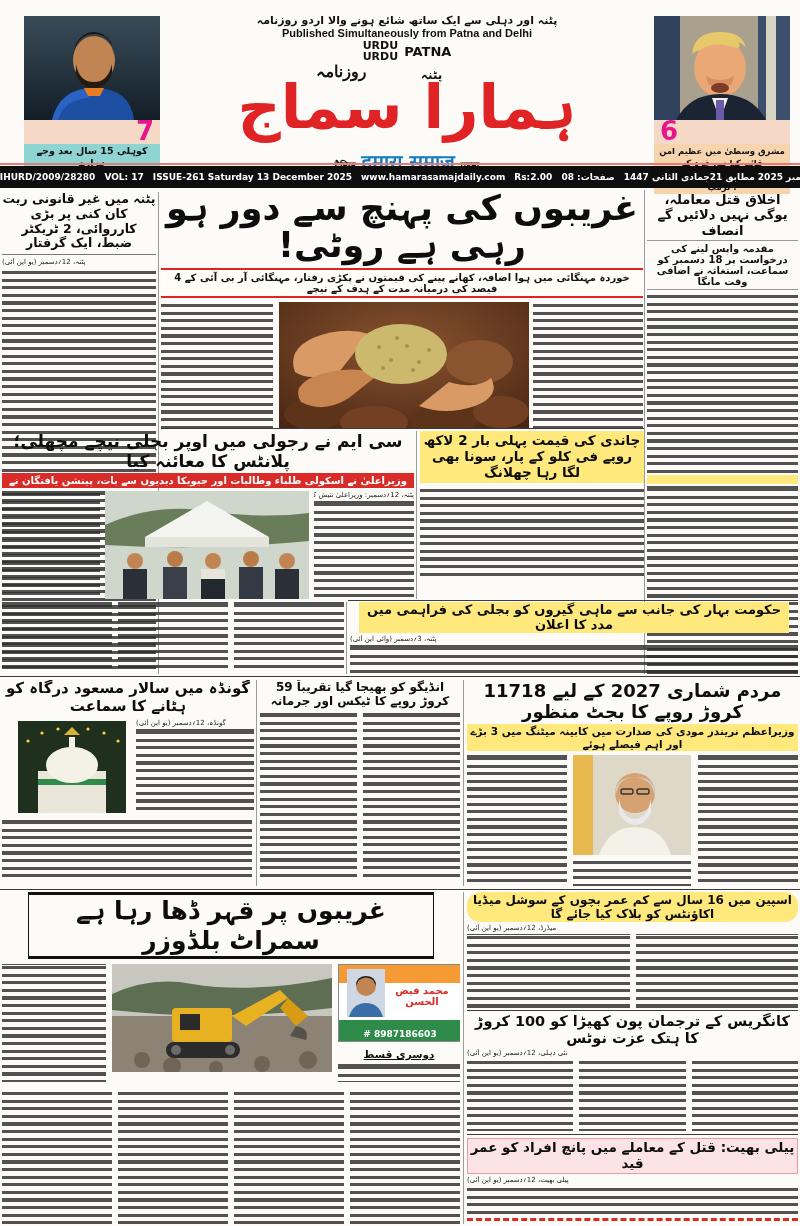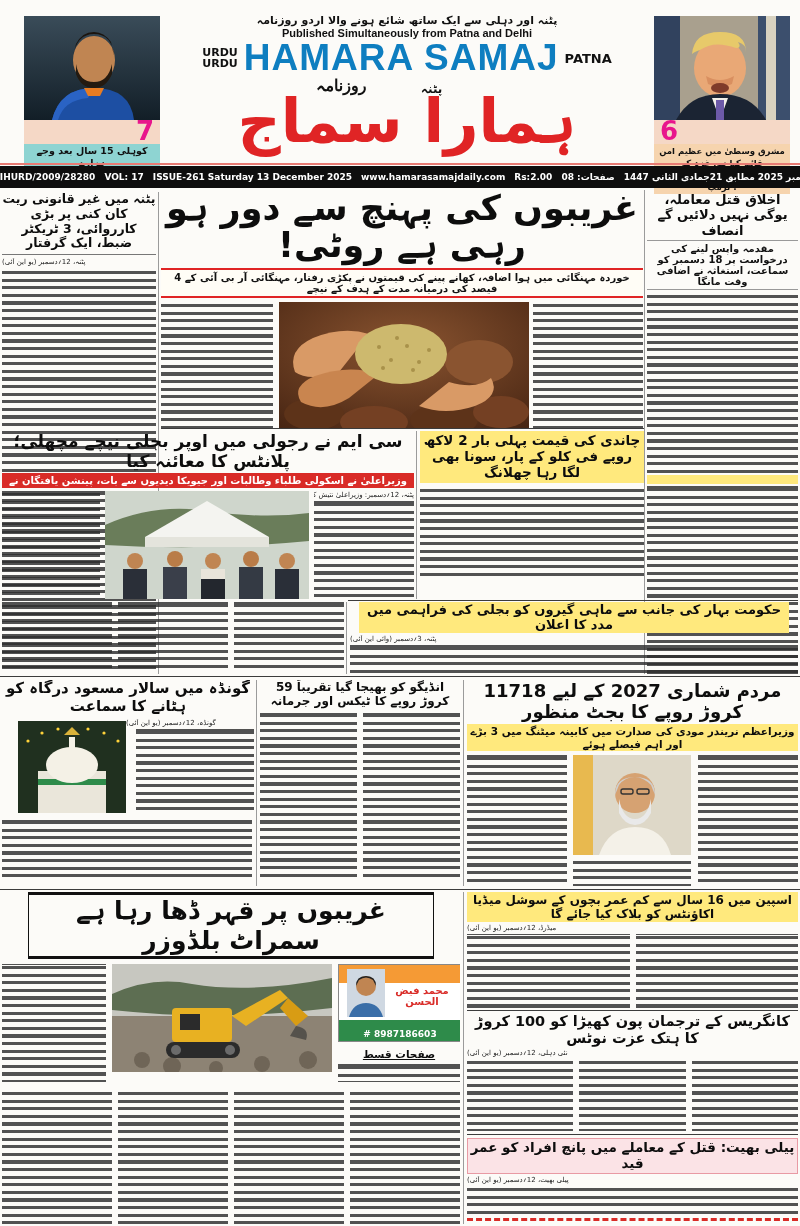--- a/index.html
+++ b/index.html
@@ -89,21 +89,20 @@
   </div>
 
   <div class="mast-center">
     <div class="urdu" style="font-size:11px;font-weight:bold;">پٹنہ اور دہلی سے ایک ساتھ شائع ہونے والا اردو روزنامہ</div>
     <div style="font-size:11px;font-weight:bold;font-family:'Liberation Sans',sans-serif;">Published Simultaneously from Patna and Delhi</div>
     <div style="display:flex;align-items:center;justify-content:center;gap:6px;margin-top:1px;">
       <div style="font-size:11px;font-weight:bold;line-height:11px;text-align:right;">
         <span>URDU</span><br>
         <span>URDU</span>
       </div>
-      <div class="title-en">HAMARA SAMAJ</div>
       <div style="font-size:13px;font-weight:bold;">PATNA</div>
     </div>
     <div style="position:relative;height:86px;">
       <div class="urdu abs" style="left:150px;top:0;font-size:16px;font-weight:bold;font-family:Liberation Serif, serif;">روزنامہ</div>
       <div class="urdu abs" style="left:255px;top:6px;font-size:12px;font-weight:bold;">پٹنہ</div>
       <div class="urdu title-red abs" style="left:0;right:0;top:14px;">ہمارا سماج</div>
     </div>
     <div style="font-weight:bold;color:#0e7ec0;">
       <span style="font-size:10px;color:#111;">दैनिक</span>
       <span style="font-size:20px;">हमारा समाज</span>
@@ -117,21 +116,21 @@
     <span>R.N.I NO. BIHURD/2009/28280</span>
     <span>VOL: 17</span>
     <span>ISSUE-261 Saturday 13 December 2025</span>
     <span>www.hamarasamajdaily.com</span>
     <span>Rs:2.00</span>
     <span class="urdu">صفحات: 08</span>
     <span class="urdu">ہفتہ 13؍دسمبر 2025 مطابق 21جمادی الثانی 1447</span>
   </div>
 
   <div class="story" style="left:2px;top:192px;width:154px;height:482px;">
-    <div class="hl urdu" style="font-size:12.5px;border-bottom:1px solid #777;padding-bottom:3px;">پٹنہ میں غیر قانونی ریت کان کنی پر بڑی کارروائی، 3 ٹریکٹر ضبط، ایک گرفتار</div>
+    <div class="hl urdu" style="font-size:12.5px;border-bottom:1px solid #777;padding-bottom:3px;">پٹنہ میں غیر قانونی ریت کان کنی پر بڑی کارروائی، 2 ٹریکٹر ضبط، ایک گرفتار</div>
     <div class="dateline" style="margin-top:3px;">پٹنہ، 12؍دسمبر (یو این آئی)</div>
     <div class="cols" style="height:418px;margin-top:2px;">
       <div class="fill"></div>
     </div>
   </div>
   <div class="vrule" style="left:158px;top:192px;height:482px;"></div>
 
   <div class="story" style="left:161px;top:190px;width:482px;height:238px;">
     <div class="hl urdu" style="font-size:35px;line-height:1.05;">غریبوں کی پہنچ سے دور ہو رہی ہے روٹی!</div>
     <div class="subline urdu" style="font-size:10px;border-top:2px solid #e02425;border-bottom:2px solid #e02425;padding:2px 1px;margin-top:4px;background:#fffdf6;">خوردہ مہنگائی میں ہوا اضافہ، کھانے پینے کی قیمتوں نے پکڑی رفتار، مہنگائی آر بی آئی کے 4 فیصد کی درمیانہ مدت کے ہدف کے نیچے</div>
@@ -237,21 +236,21 @@
     <div class="hl urdu yellow" style="font-size:13px;width:430px;margin:0 auto;">حکومت بہار کی جانب سے ماہی گیروں کو بجلی کی فراہمی میں مدد کا اعلان</div>
     <div class="dateline" style="margin-top:2px;">پٹنہ، 3؍دسمبر (وائی این آئی)</div>
     <div class="fill" style="height:40px;margin-top:1px;"></div>
   </div>
 
   <div class="hrule" style="left:0;top:676px;width:800px;"></div>
 
   <div class="story" style="left:2px;top:680px;width:252px;height:206px;">
     <div class="hl urdu" style="font-size:15px;">گونڈہ میں سالار مسعود درگاہ کو ہٹانے کا سماعت</div>
     <div style="position:relative;height:162px;margin-top:4px;">
-      <div class="dateline abs" style="right:10px;top:0;width:118px;">گونڈہ، 12؍دسمبر (یو این آئی)</div>
+      <div class="dateline abs" style="right:0;top:0;width:118px;">گونڈہ، 12؍دسمبر (یو این آئی)</div>
       <div class="fill abs" style="right:0;top:10px;width:118px;height:86px;"></div>
       <svg class="abs ph" style="left:16px;top:2px;" width="108" height="92" viewBox="0 0 108 92">
         <rect width="108" height="92" fill="#20301f"></rect>
         <rect x="20" y="50" width="68" height="42" fill="#eae6da"></rect>
         <rect x="20" y="58" width="68" height="6" fill="#2e8b4a"></rect>
         <ellipse cx="54" cy="44" rx="26" ry="18" fill="#f4f1e6"></ellipse>
         <rect x="51" y="16" width="6" height="14" fill="#f4f1e6"></rect>
         <path d="M54 6 l8 8 h-16 z" fill="#d9b23a"></path>
         <g fill="#ffd23a">
             <circle cx="10" cy="20" r="1.6"></circle>
@@ -326,34 +325,34 @@
       <div class="abs" style="left:336px;top:0;width:122px;height:76px;background:linear-gradient(#f59a35 0 24%, #ffffff 24% 72%, #2e8b4a 72%);border:1px solid #888;">
         <svg class="abs ph" style="left:8px;top:4px;" width="38" height="48" viewBox="0 0 38 48">
           <rect width="38" height="48" fill="#cfd8e2"></rect>
           <circle cx="19" cy="17" r="10" fill="#c08552"></circle>
           <path d="M9 17 q0-10 10-10 q10 0 10 10 l-3-6 q-7-5-14 0 z" fill="#222"></path>
           <path d="M2 48 q4-14 17-14 q13 0 17 14 z" fill="#3a6ea8"></path>
         </svg>
         <div class="urdu" style="position:absolute;left:48px;top:20px;width:70px;font-size:10px;font-weight:bold;color:#d92b27;text-align:center;">محمد فیض الحسن</div>
         <div style="position:absolute;left:0;bottom:2px;width:100%;text-align:center;font-size:9px;font-weight:bold;color:#fff;"># 8987186603</div>
       </div>
-      <div class="hl urdu abs" style="left:336px;top:84px;width:122px;font-size:10.5px;text-decoration:underline;">صفحات قسط</div>
+      <div class="hl urdu abs" style="left:336px;top:84px;width:122px;font-size:10.5px;text-decoration:underline;">دوسری قسط</div>
       <div class="fill abs" style="left:336px;top:100px;width:122px;height:18px;"></div>
       <div class="cols abs" style="left:0;top:126px;width:458px;height:160px;">
         <div class="fill"></div>
         <div class="fill"></div>
         <div class="fill"></div>
         <div class="fill"></div>
       </div>
     </div>
   </div>
   <div class="vrule" style="left:463px;top:892px;height:332px;"></div>
 
   <div class="story" style="left:467px;top:892px;width:331px;height:116px;">
-    <div class="hl urdu yellow" style="font-size:12px;padding:1px 0;">اسپین میں 16 سال سے کم عمر بچوں کے سوشل میڈیا اکاؤنٹس کو بلاک کیا جائے گا</div>
+    <div class="hl urdu yellow" style="font-size:12px;padding:1px 0;border-radius:13px;">اسپین میں 16 سال سے کم عمر بچوں کے سوشل میڈیا اکاؤنٹس کو بلاک کیا جائے گا</div>
     <div class="dateline" style="margin-top:2px;">میڈرڈ، 12؍دسمبر (یو این آئی)</div>
     <div class="cols" style="height:80px;margin-top:1px;">
       <div class="fill"></div>
       <div class="fill"></div>
     </div>
   </div>
 
   <div class="hrule" style="left:467px;top:1010px;width:331px;"></div>
 
   <div class="story" style="left:467px;top:1013px;width:331px;height:118px;">

